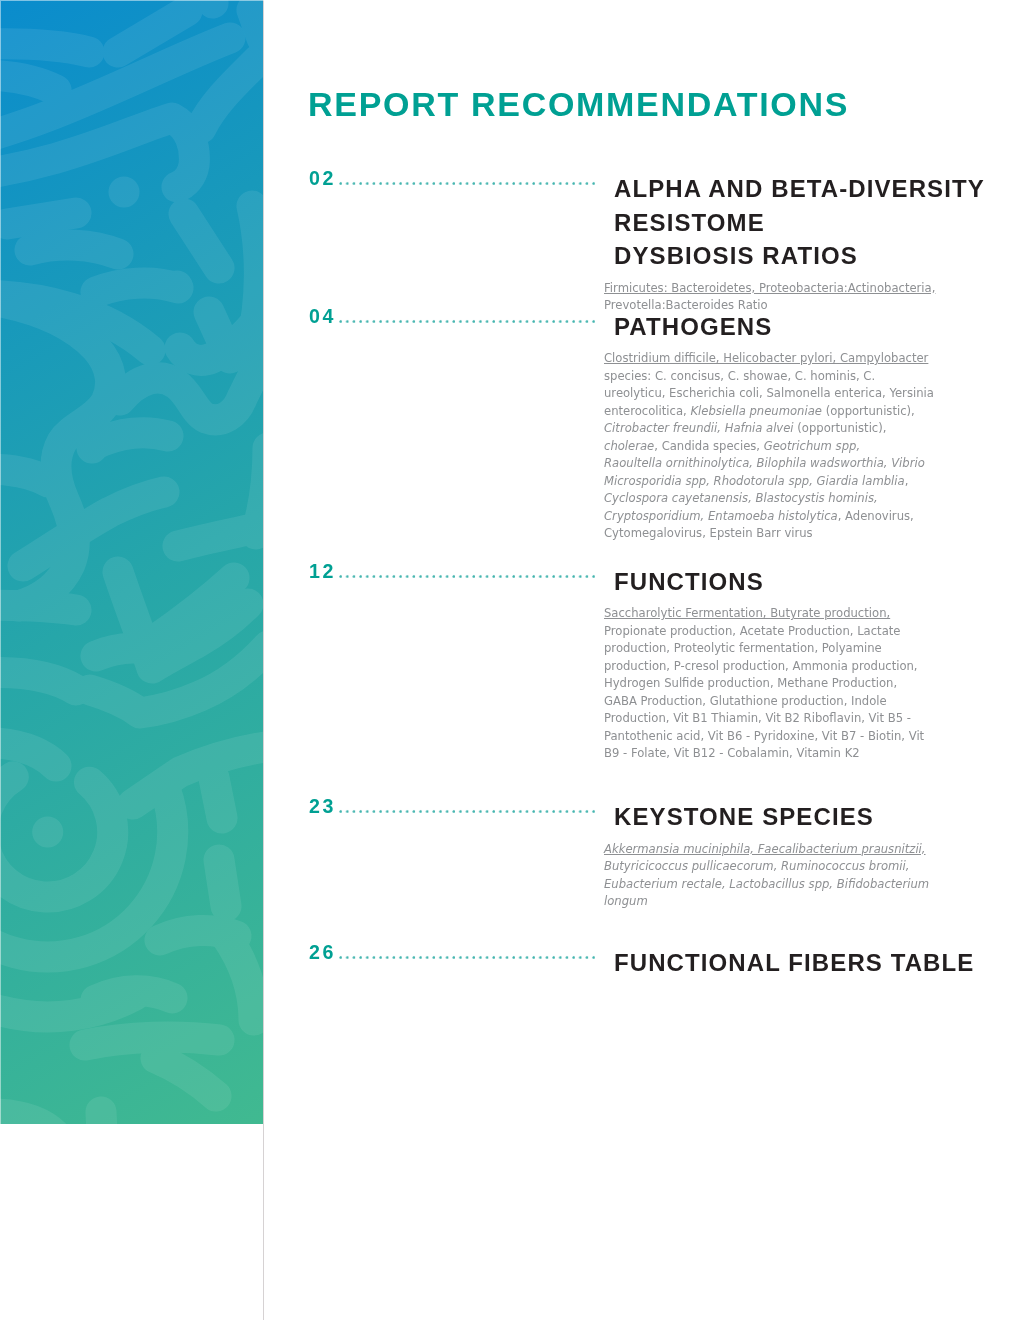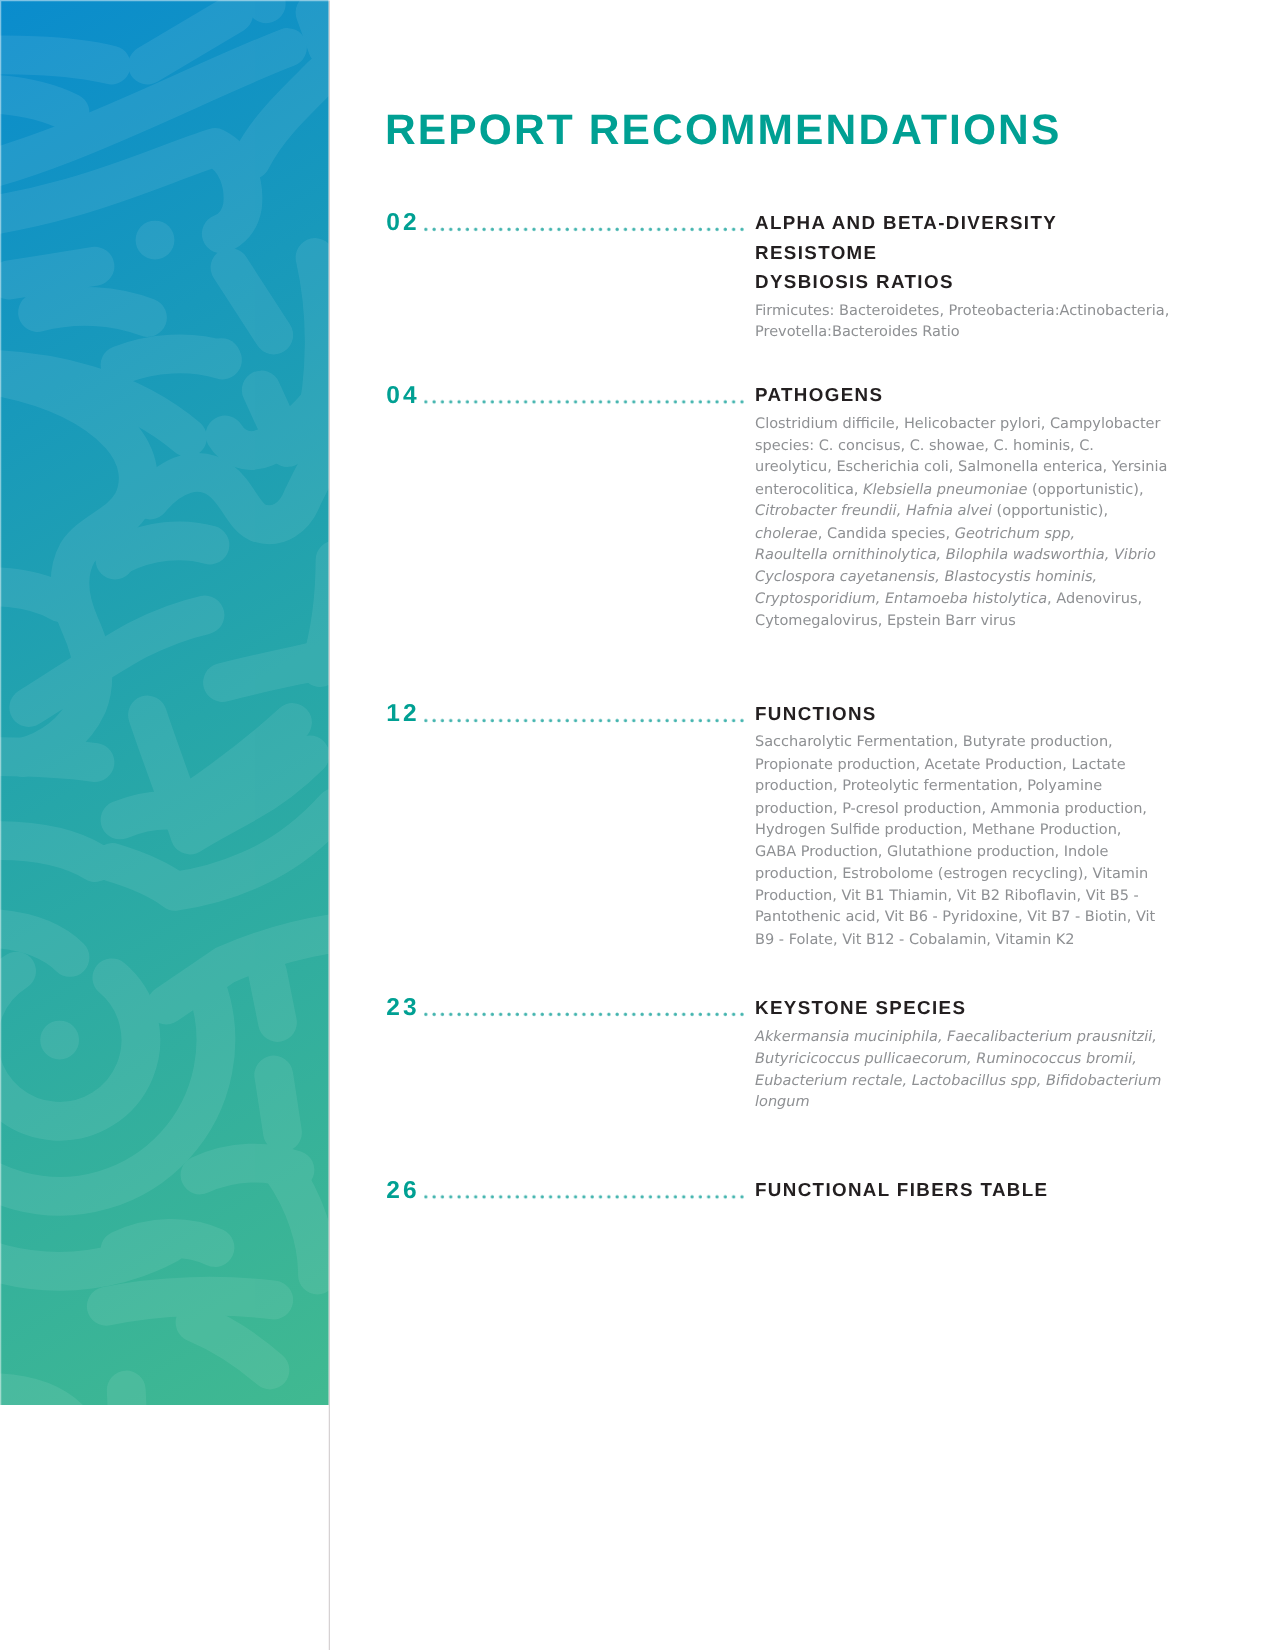--- a/index.html
+++ b/index.html
@@ -30,25 +30,25 @@
   .toc{position:absolute;left:0;top:0;width:640px;}
   .entry{position:absolute;left:0;width:640px;}
   .num{position:absolute;left:0;top:0;font-size:19.6px;font-weight:700;color:#00a093;
        letter-spacing:2.5px;line-height:1;}
   .leader{position:absolute;left:29.6px;top:0;width:259px;height:19.6px;overflow:hidden;}
   .leader-dots{position:absolute;left:0;top:12.2px;height:5px;width:100%;
      background-image:radial-gradient(circle closest-side at 1.65px 2.5px,
         #3fb2ad 0%, #47b6b0 55%, rgba(71,182,176,0.55) 78%, rgba(71,182,176,0) 100%);
      background-size:6.67px 6.6px;background-position:0 0;background-repeat:repeat-x;}
   .right{position:absolute;left:295px;top:-2.2px;width:345px;}
-  .h2{margin:0;font-size:15px;font-weight:700;color:#231f20;letter-spacing:1.1px;
+  .h2{margin:10px;font-size:24px;font-weight:700;color:#231f20;letter-spacing:1.1px;
       line-height:23.5px;white-space:nowrap;}
   .desc{margin:0;font-family:"DejaVu Sans",sans-serif;font-size:11.62px;color:#8e9093;
         line-height:17.5px;white-space:nowrap;}
-  .desc.first{padding-top:2.2px;}
+  .desc.first{padding-top:2.2px;text-decoration:underline;}
   .desc .it{font-style:italic;}
 
 </style>
 </head>
 <body>
 
 <div class="page">
 
   <div class="sidebar">
 <svg width="263" height="1320" viewBox="0 0 263 1320" xmlns="http://www.w3.org/2000/svg">
@@ -149,39 +149,39 @@
           </span>
           <div class="right">
             <div class="h2">PATHOGENS</div>
             <div class="desc first"><span class="rm">Clostridium difficile, Helicobacter pylori, Campylobacter</span></div>
             <div class="desc"><span class="rm">species: C. concisus, C. showae, C. hominis, C.</span></div>
             <div class="desc"><span class="rm">ureolyticu, Escherichia coli, Salmonella enterica, Yersinia</span></div>
             <div class="desc"><span class="rm">enterocolitica, </span><span class="it">Klebsiella pneumoniae</span><span class="rm"> (opportunistic),</span></div>
             <div class="desc"><span class="it">Citrobacter freundii, Hafnia alvei</span><span class="rm"> (opportunistic),</span></div>
             <div class="desc"><span class="it">cholerae</span><span class="rm">, Candida species, </span><span class="it">Geotrichum spp,</span></div>
             <div class="desc"><span class="it">Raoultella ornithinolytica, Bilophila wadsworthia, Vibrio</span></div>
+            <div class="desc"><span class="it">Microsporidia spp, Rhodotorula spp, Giardia lamblia</span><span class="rm">,</span></div>
             <div class="desc"><span class="it">Cyclospora cayetanensis, Blastocystis hominis,</span></div>
             <div class="desc"><span class="it">Cryptosporidium, Entamoeba histolytica</span><span class="rm">, Adenovirus,</span></div>
             <div class="desc"><span class="rm">Cytomegalovirus, Epstein Barr virus</span></div>
           </div>
         </div>
       <div class="entry" style="top:561.70px">
           <span class="num">12</span>
           <span class="leader">
             <span class="leader-dots"></span>
           </span>
           <div class="right">
             <div class="h2">FUNCTIONS</div>
             <div class="desc first"><span class="rm">Saccharolytic Fermentation, Butyrate production,</span></div>
             <div class="desc"><span class="rm">Propionate production, Acetate Production, Lactate</span></div>
             <div class="desc"><span class="rm">production, Proteolytic fermentation, Polyamine</span></div>
             <div class="desc"><span class="rm">production, P-cresol production, Ammonia production,</span></div>
             <div class="desc"><span class="rm">Hydrogen Sulfide production, Methane Production,</span></div>
             <div class="desc"><span class="rm">GABA Production, Glutathione production, Indole</span></div>
-            <div class="desc"><span class="rm">production, Estrobolome (estrogen recycling), Vitamin</span></div>
             <div class="desc"><span class="rm">Production, Vit B1 Thiamin, Vit B2 Riboflavin, Vit B5 -</span></div>
             <div class="desc"><span class="rm">Pantothenic acid, Vit B6 - Pyridoxine, Vit B7 - Biotin, Vit</span></div>
             <div class="desc"><span class="rm">B9 - Folate, Vit B12 - Cobalamin, Vitamin K2</span></div>
           </div>
         </div>
       <div class="entry" style="top:797.10px">
           <span class="num">23</span>
           <span class="leader">
             <span class="leader-dots"></span>
           </span>

